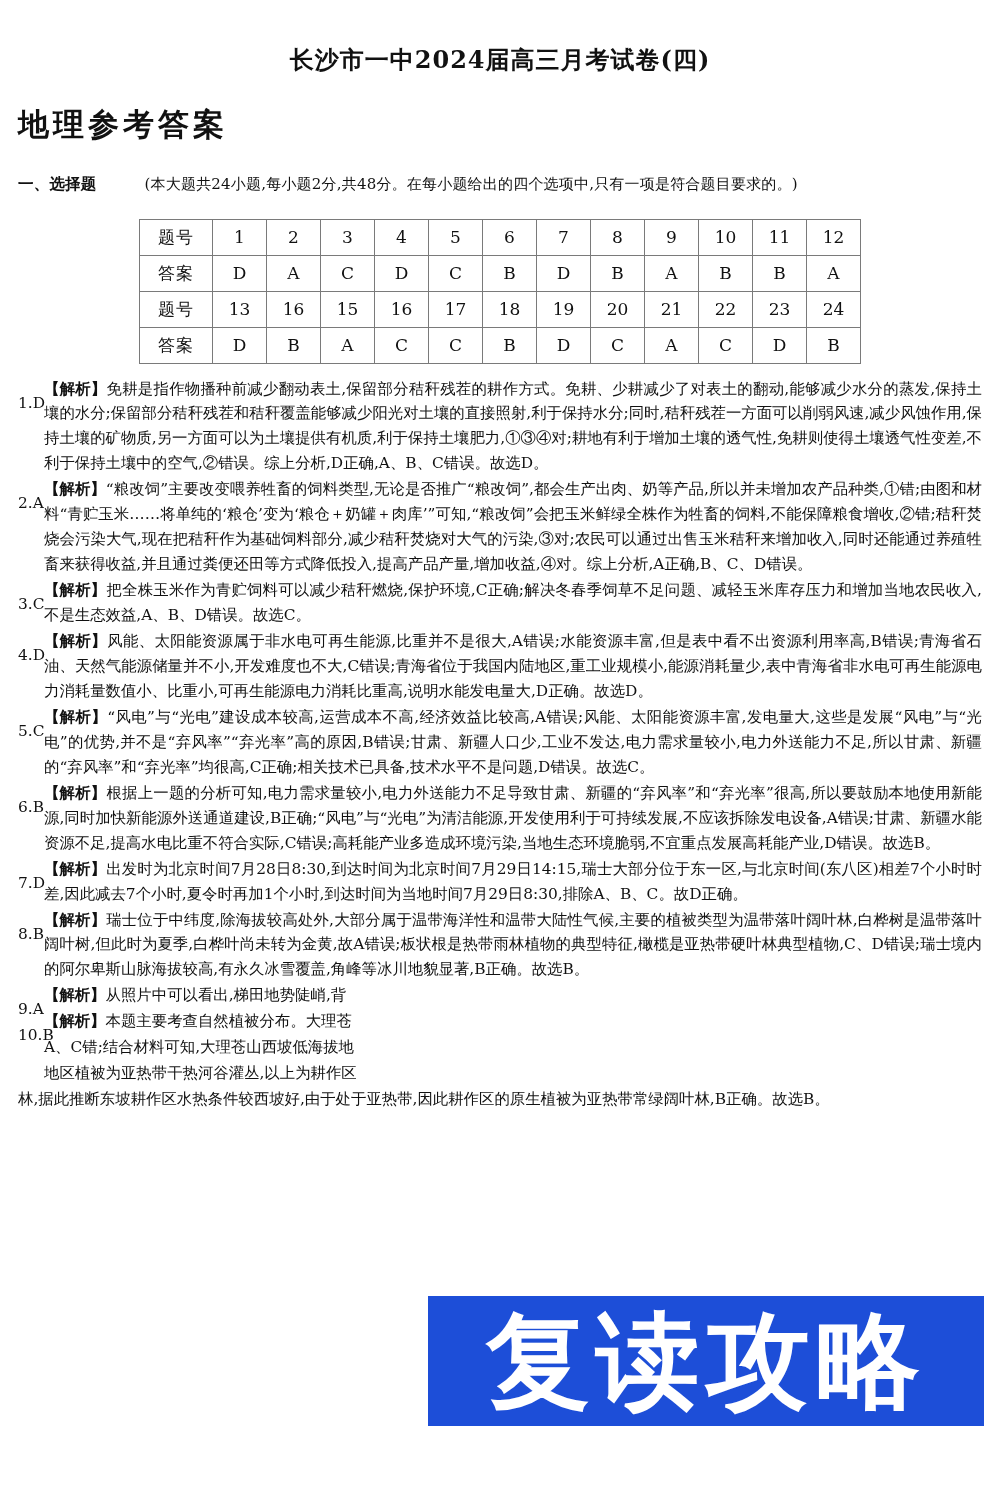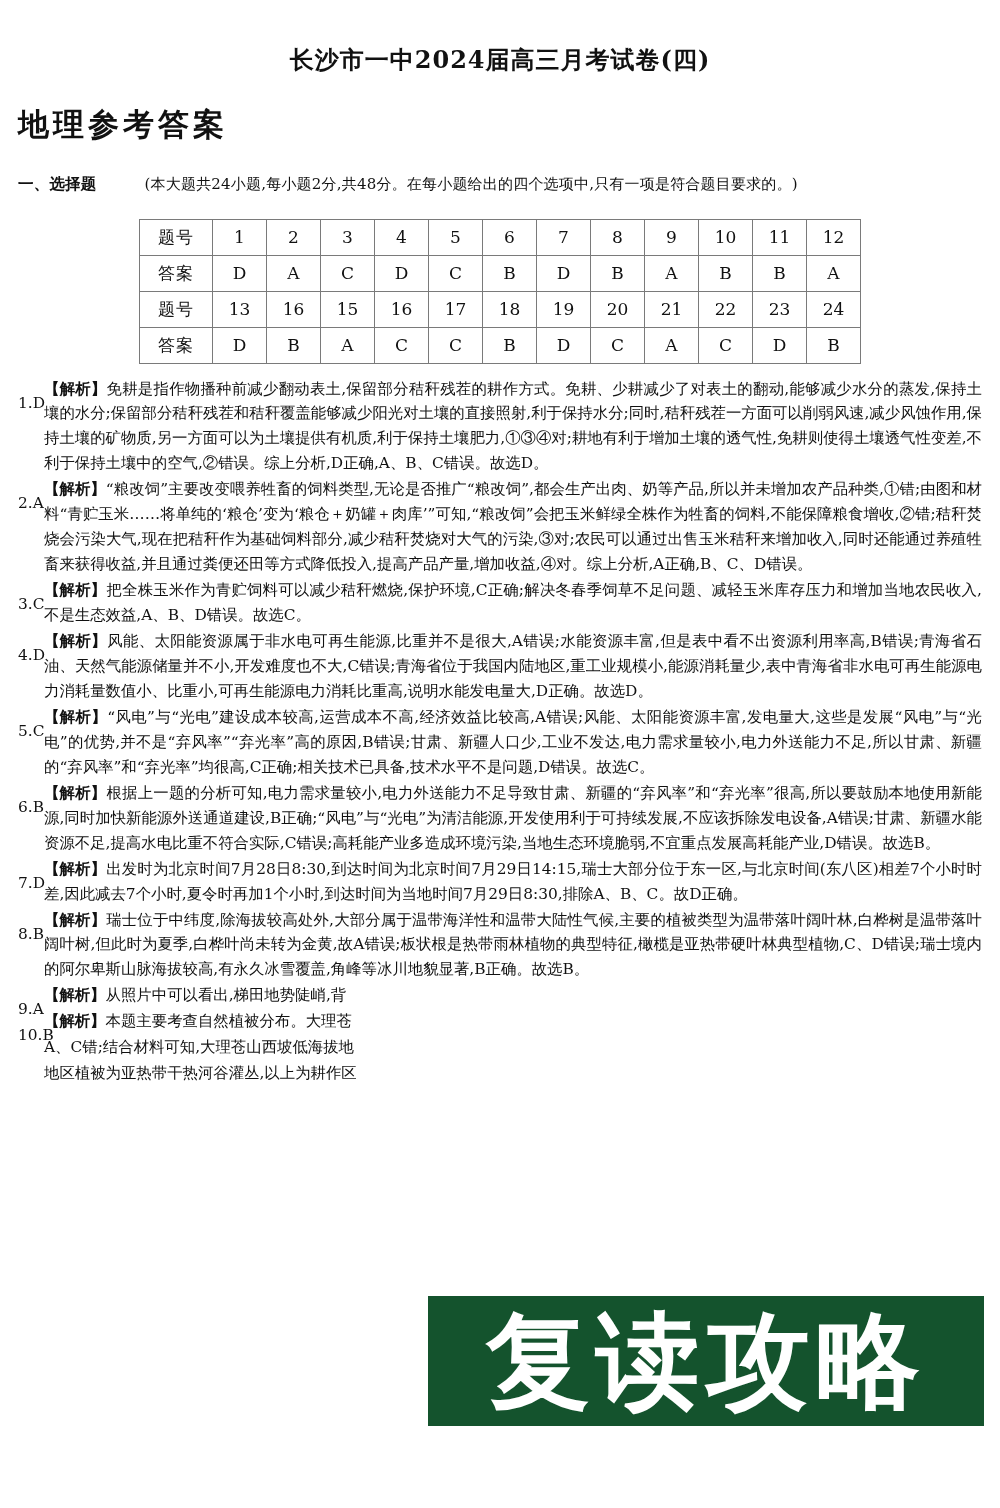--- a/index.html
+++ b/index.html
@@ -268,20 +268,23 @@
     </div>
 
     <div class="item">
       <span class="body"><span>A、C错;结合材料可知,大理苍山西坡低海拔地</span></span>
     </div>
 
     <div class="item">
       <span class="body"><span>地区植被为亚热带干热河谷灌丛,以上为耕作区</span></span>
     </div>
 
-
-  </div>
-
-  <div class="watermark" style="background: #14532d;">
+    <div class="item">
+      <span class="body" style="padding-left:0"><span>林,据此推断东坡耕作区水热条件较西坡好,由于处于亚热带,因此耕作区的原生植被为亚热带常绿阔叶林,B正确。故选B。</span></span>
+    </div>
+
+  </div>
+
+  <div class="watermark" style="background: #1d4ed8;">
     <span class="watermark-text" style="color: rgb(255, 255, 255);">复读攻略</span>
   </div>
 
 </div>
 
 </body></html>

